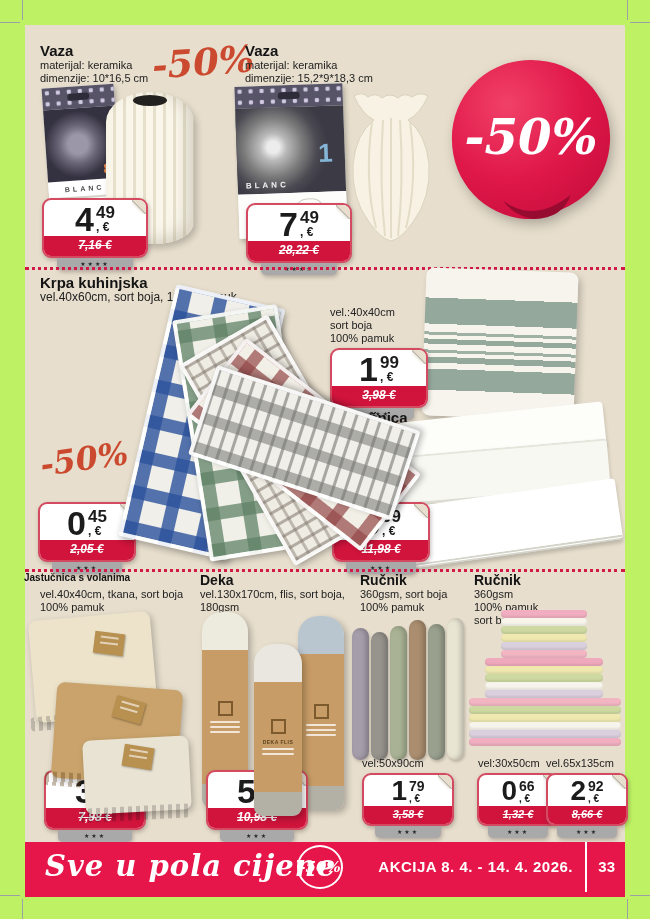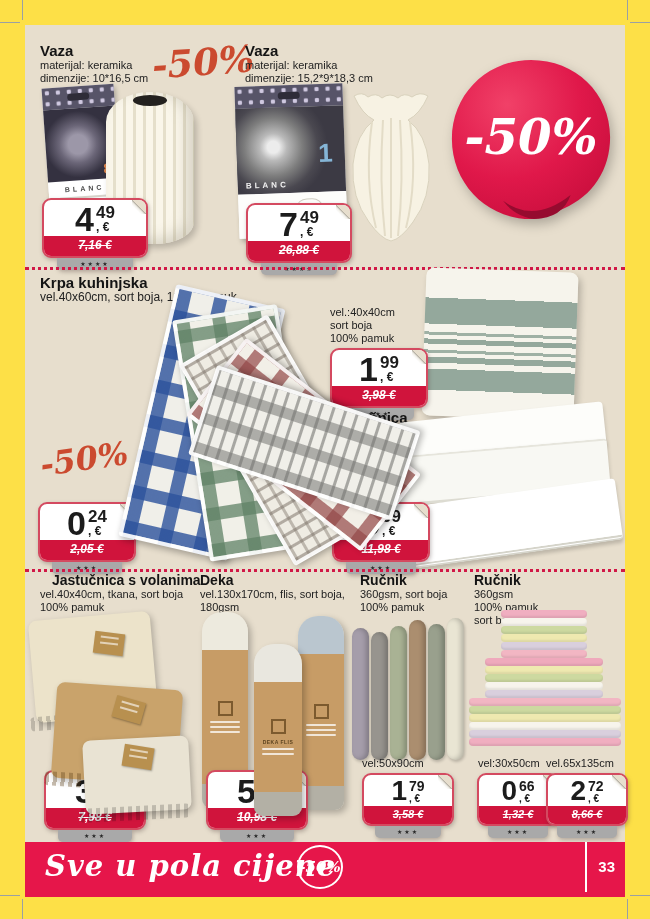--- a/index.html
+++ b/index.html
@@ -1,17 +1,17 @@
 <!DOCTYPE html>
 <html><head>
 <meta charset="utf-8">
 <style>
   * { box-sizing: border-box; margin: 0; padding: 0; }
   body { margin:0; background:#fff; font-family:"Liberation Sans", sans-serif; }
-  .page { position:relative; width:650px; height:919px; background:#fde047; overflow:hidden; }
+  .page { position:relative; width:650px; height:919px; background:#bef264; overflow:hidden; }
   .content-bg { position:absolute; left:25px; top:25px; width:600px; height:817px;
     background:#e7decd; }
   
   .crop { position:absolute; background:#9aa0a3; }
   .crop.h { height:1px; width:20px; }
   .crop.v { width:1px; height:20px; }
 
   
   .ptitle { position:absolute; font-size:15px; font-weight:bold; color:#141414; line-height:1.05; }
   .pdetail { position:absolute; font-size:11px; color:#222; line-height:1.25; }
@@ -256,21 +256,21 @@
 
   <div class="ptag" style="left:246px;top:203px">
     <div class="ptag-card">
       <div class="pt-price">
         <span class="pt-int">7</span>
         <span class="pt-col">
           <span class="pt-cents">49</span>
           <span class="pt-cur">, €</span>
         </span>
       </div>
-      <div class="pt-old"><s>26,88 €</s></div>
+      <div class="pt-old"><s>28,22 €</s></div>
     </div>
     <div class="pt-stars">★★★★</div>
   </div>
 
   <svg class="badge" viewBox="0 0 170 170">
     <defs>
       <radialGradient id="bgrad" cx="35%" cy="28%" r="85%">
         <stop offset="0" stop-color="#f14168"></stop>
         <stop offset="0.55" stop-color="#e0184a"></stop>
         <stop offset="1" stop-color="#c60d3b"></stop>
@@ -295,21 +295,21 @@
     <div class="towel tw-gray"></div>
   </div>
 
   <div class="disc-inline" style="left:40px;top:440px;font-size:32px;transform:rotate(-8deg)">-50%</div>
 
   <div class="ptag" style="left:38px;top:502px;width:98px">
     <div class="ptag-card">
       <div class="pt-price">
         <span class="pt-int">0</span>
         <span class="pt-col">
-          <span class="pt-cents">24</span>
+          <span class="pt-cents">45</span>
           <span class="pt-cur">, €</span>
         </span>
       </div>
       <div class="pt-old"><s>2,05 €</s></div>
     </div>
     <div class="pt-stars">★★★</div>
   </div>
 
   <div class="pdetail" style="left:330px;top:306px">vel.:40x40cm</div>
   <div class="pdetail" style="left:330px;top:319px">sort boja</div>
@@ -361,21 +361,21 @@
           <span class="pt-cur">, €</span>
         </span>
       </div>
       <div class="pt-old"><s>11,98 €</s></div>
     </div>
     <div class="pt-stars">★★★</div>
   </div>
 
   <div class="dotline" style="top:569px"></div>
 
-  <div class="ptitle" style="left:52px;top:573px;font-size:14px">Jastučnica s volanima</div>
+  <div class="ptitle" style="left:24px;top:573px;font-size:10px">Jastučnica s volanima</div>
   <div class="pdetail" style="left:40px;top:588px">vel.40x40cm, tkana, sort boja</div>
   <div class="pdetail" style="left:40px;top:601px">100% pamuk</div>
 
   <div class="ptitle" style="left:200px;top:573px;font-size:14px">Deka</div>
   <div class="pdetail" style="left:200px;top:588px">vel.130x170cm, flis, sort boja,</div>
   <div class="pdetail" style="left:200px;top:601px">180gsm</div>
 
   <div class="ptitle" style="left:360px;top:573px;font-size:14px">Ručnik</div>
   <div class="pdetail" style="left:360px;top:588px">360gsm, sort boja</div>
   <div class="pdetail" style="left:360px;top:601px">100% pamuk</div>
@@ -535,28 +535,29 @@
       <div class="pt-old"><s>1,32 €</s></div>
     </div>
     <div class="pt-stars">★★★</div>
   </div>
 
   <div class="ptag sm" style="left:546px;top:773px">
     <div class="ptag-card">
       <div class="pt-price">
         <span class="pt-int">2</span>
         <span class="pt-col">
-          <span class="pt-cents">72</span>
+          <span class="pt-cents">92</span>
           <span class="pt-cur">, €</span>
         </span>
       </div>
       <div class="pt-old"><s>8,66 €</s></div>
     </div>
     <div class="pt-stars">★★★</div>
   </div>
 
   <div class="footer">
     <div class="slogan">Sve u pola cijene</div>
     <div class="fcircle">-50%</div>
+    <div class="validity">AKCIJA 8. 4. - 14. 4. 2026.</div>
     <div class="fdivider"></div>
     <div class="pagenum">33</div>
   </div>
 </div>
 
 </body></html>

